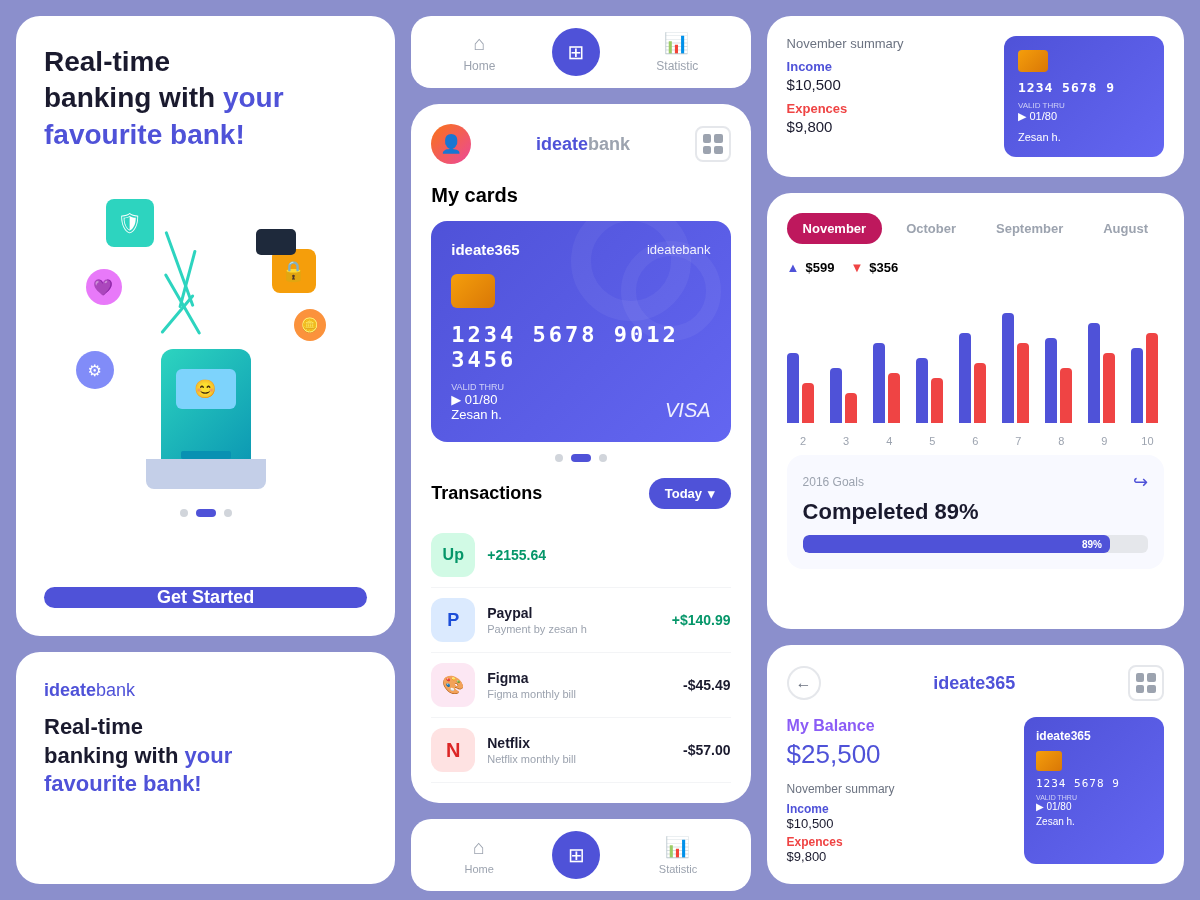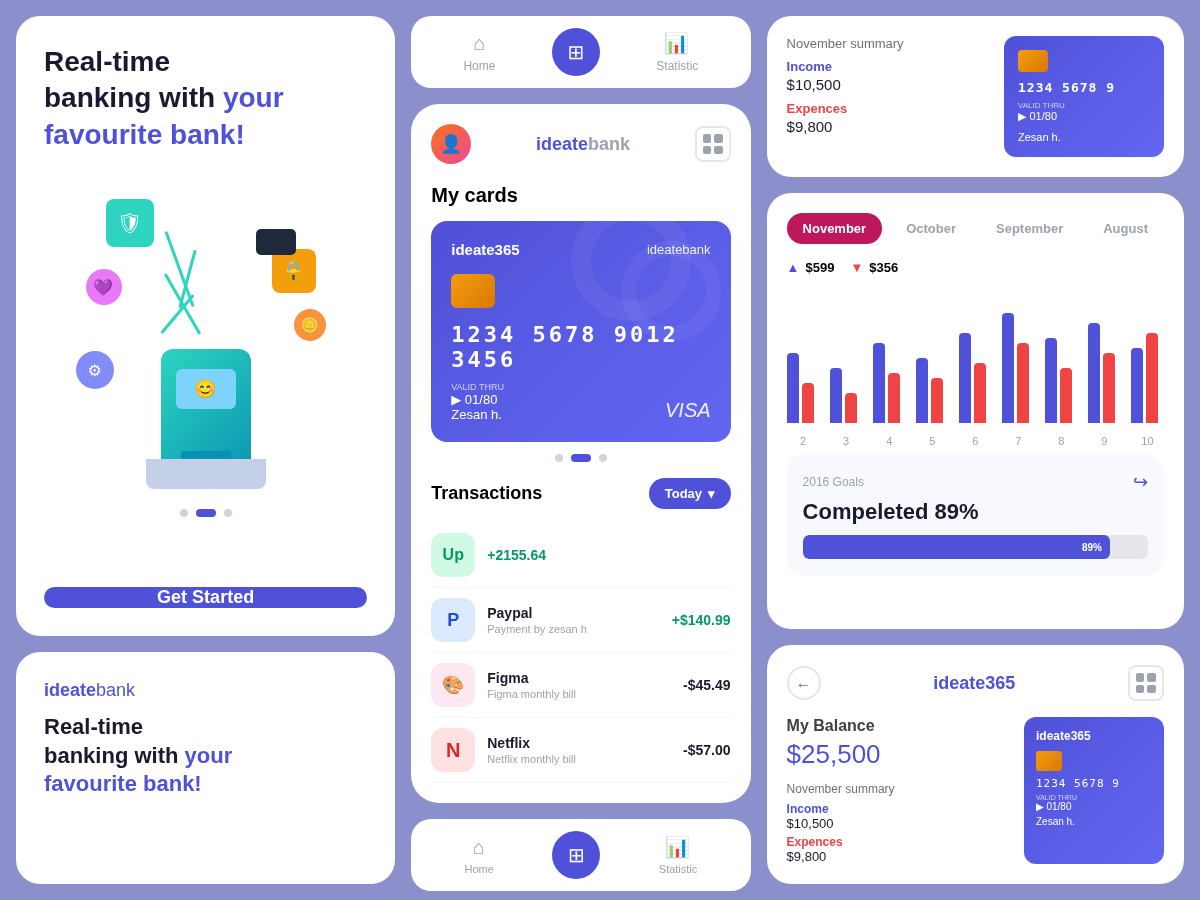--- a/index.html
+++ b/index.html
@@ -570,21 +570,21 @@
     .goals-exit { font-size: 18px; color: #4f52d8; cursor: pointer; }
 
     .goals-pct {
       font-size: 22px;
       font-weight: 800;
       color: #1a1a2e;
       margin-bottom: 10px;
     }
 
     .progress-bar-bg {
-      height: 24px;
+      height: 18px;
       background: #e5e7eb;
       border-radius: 6px;
       overflow: hidden;
       position: relative;
     }
 
     .progress-bar-fill {
       height: 100%;
       background: #4f52d8;
       border-radius: 6px;
@@ -630,21 +630,21 @@
     .balance-content {
       display: flex;
       gap: 16px;
     }
 
     .balance-info { flex: 1; }
 
     .my-balance-label {
       font-size: 16px;
       font-weight: 700;
-      color: #404040;
+      color: #8b5cf6;
       margin-bottom: 4px;
     }
 
     .balance-amount {
       font-size: 26px;
       font-weight: 400;
       color: #4f52d8;
       margin-bottom: 12px;
     }
 

